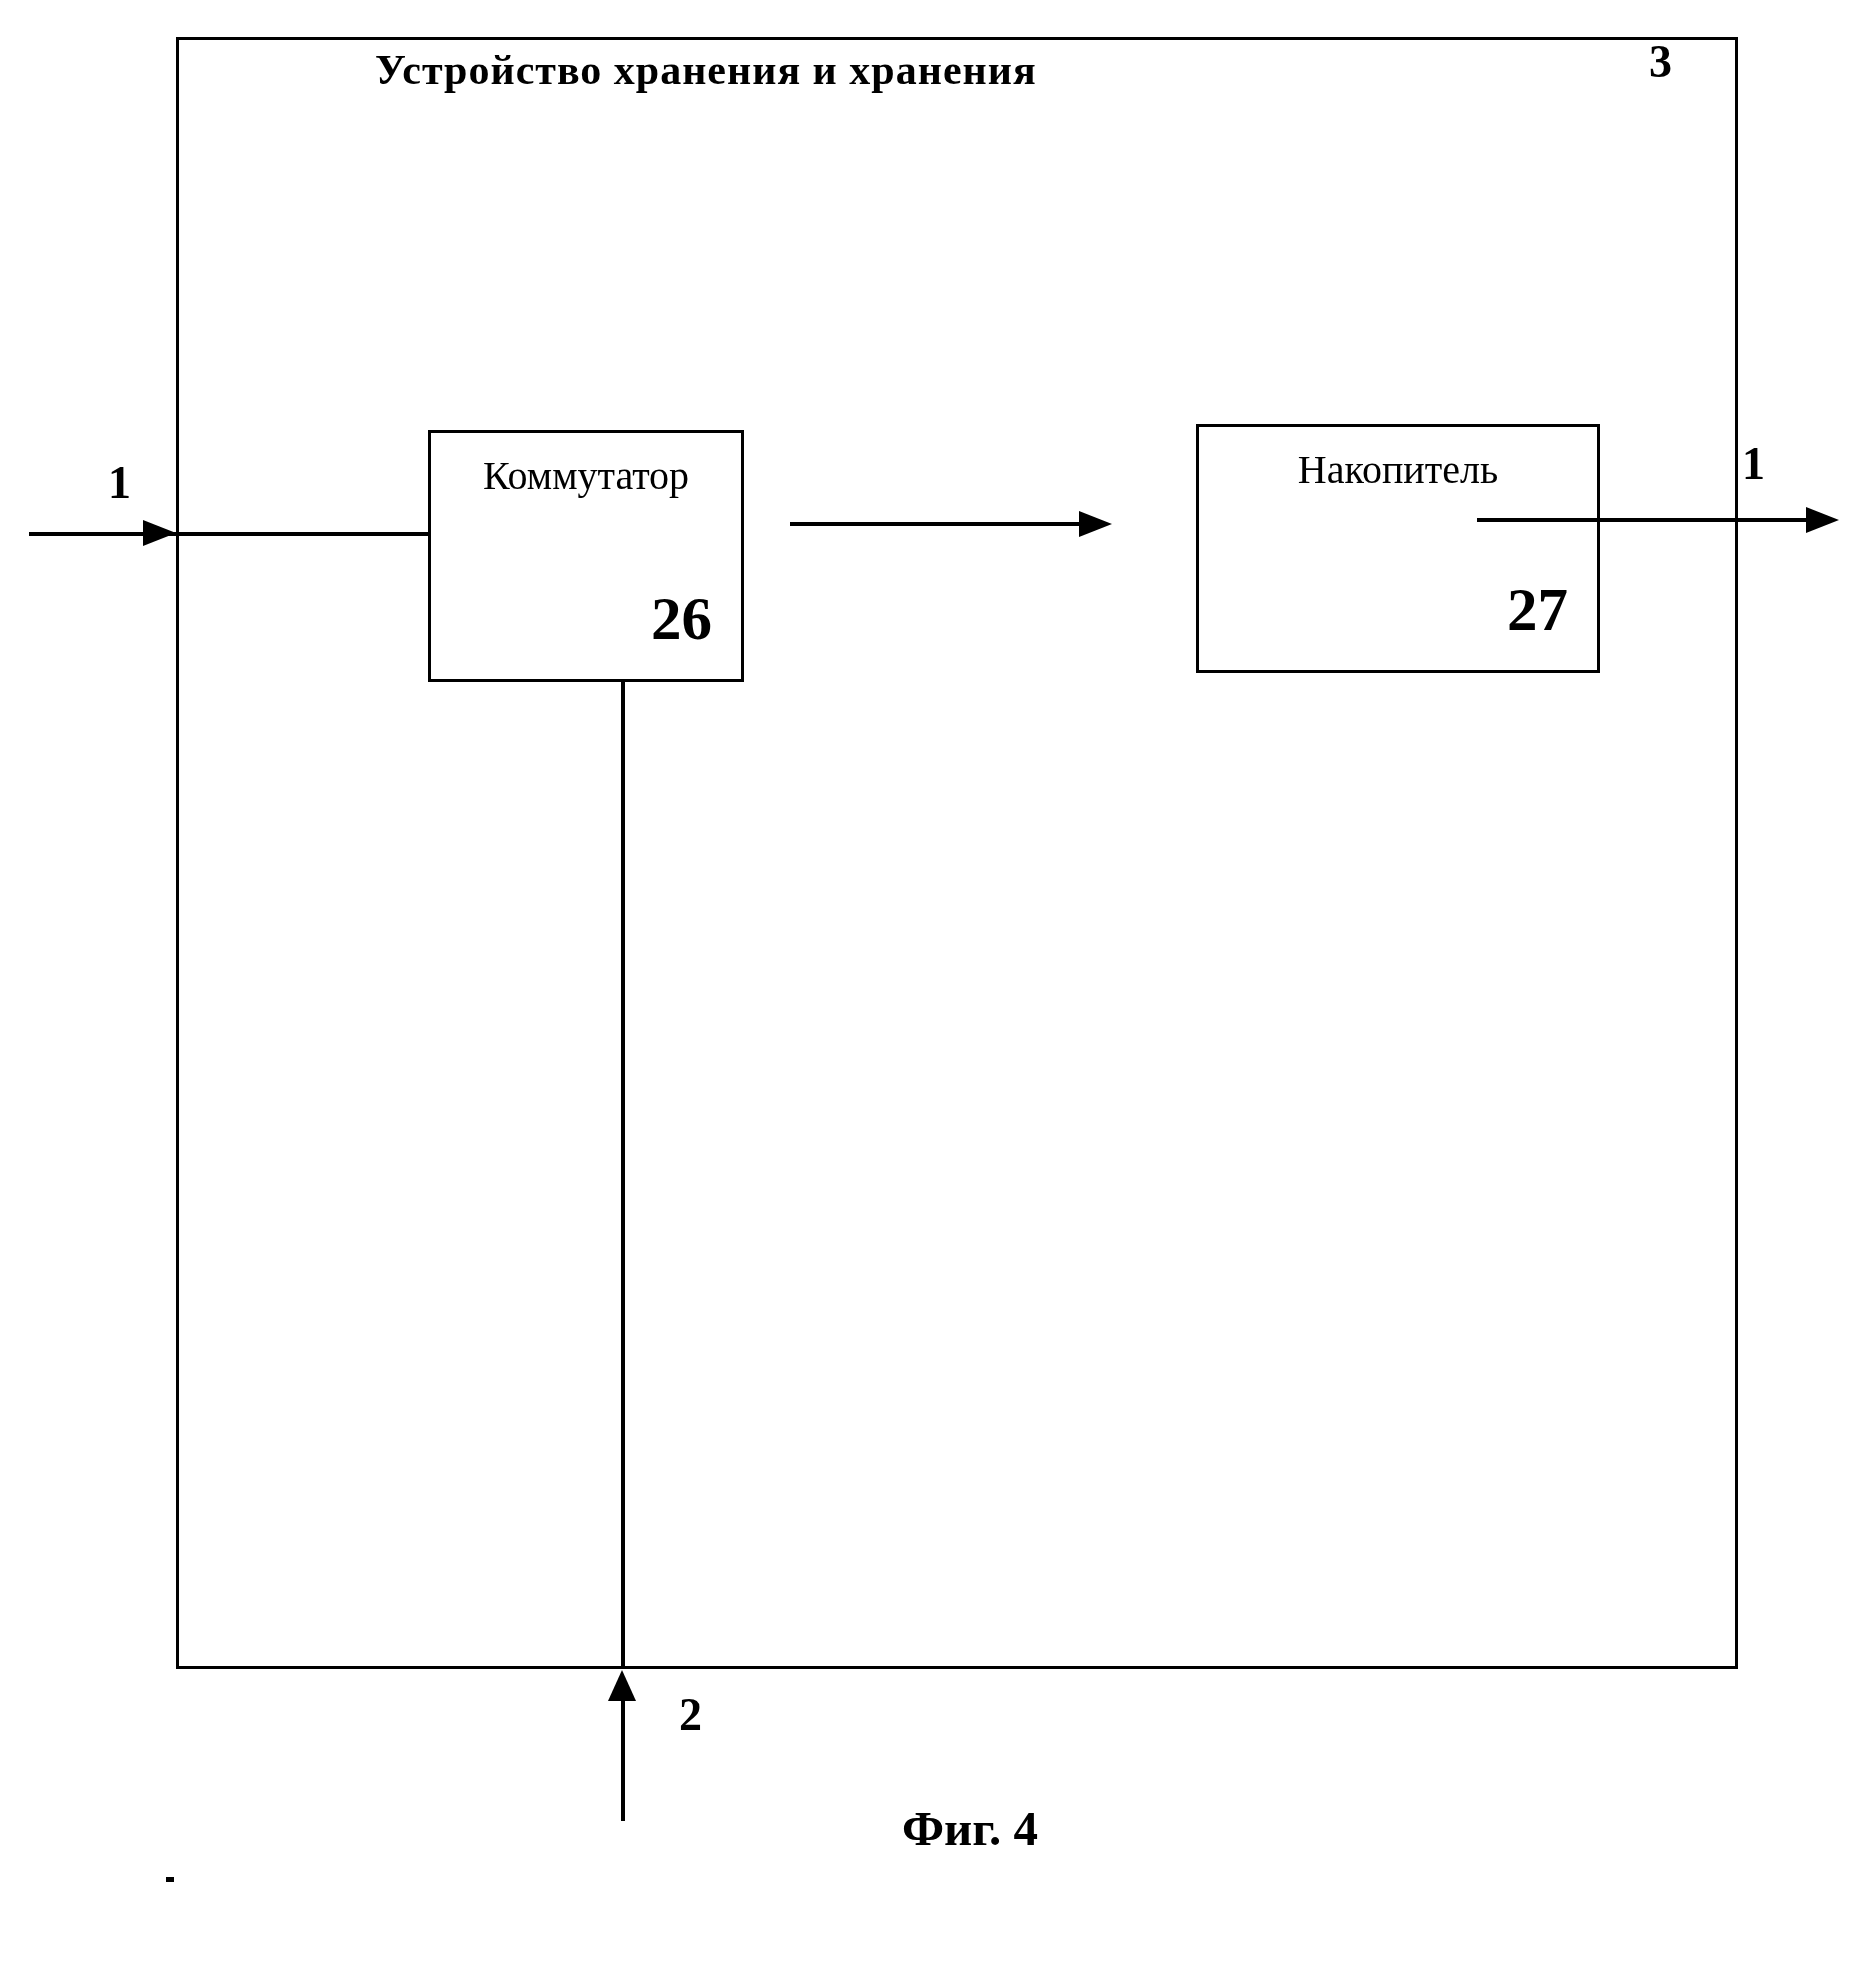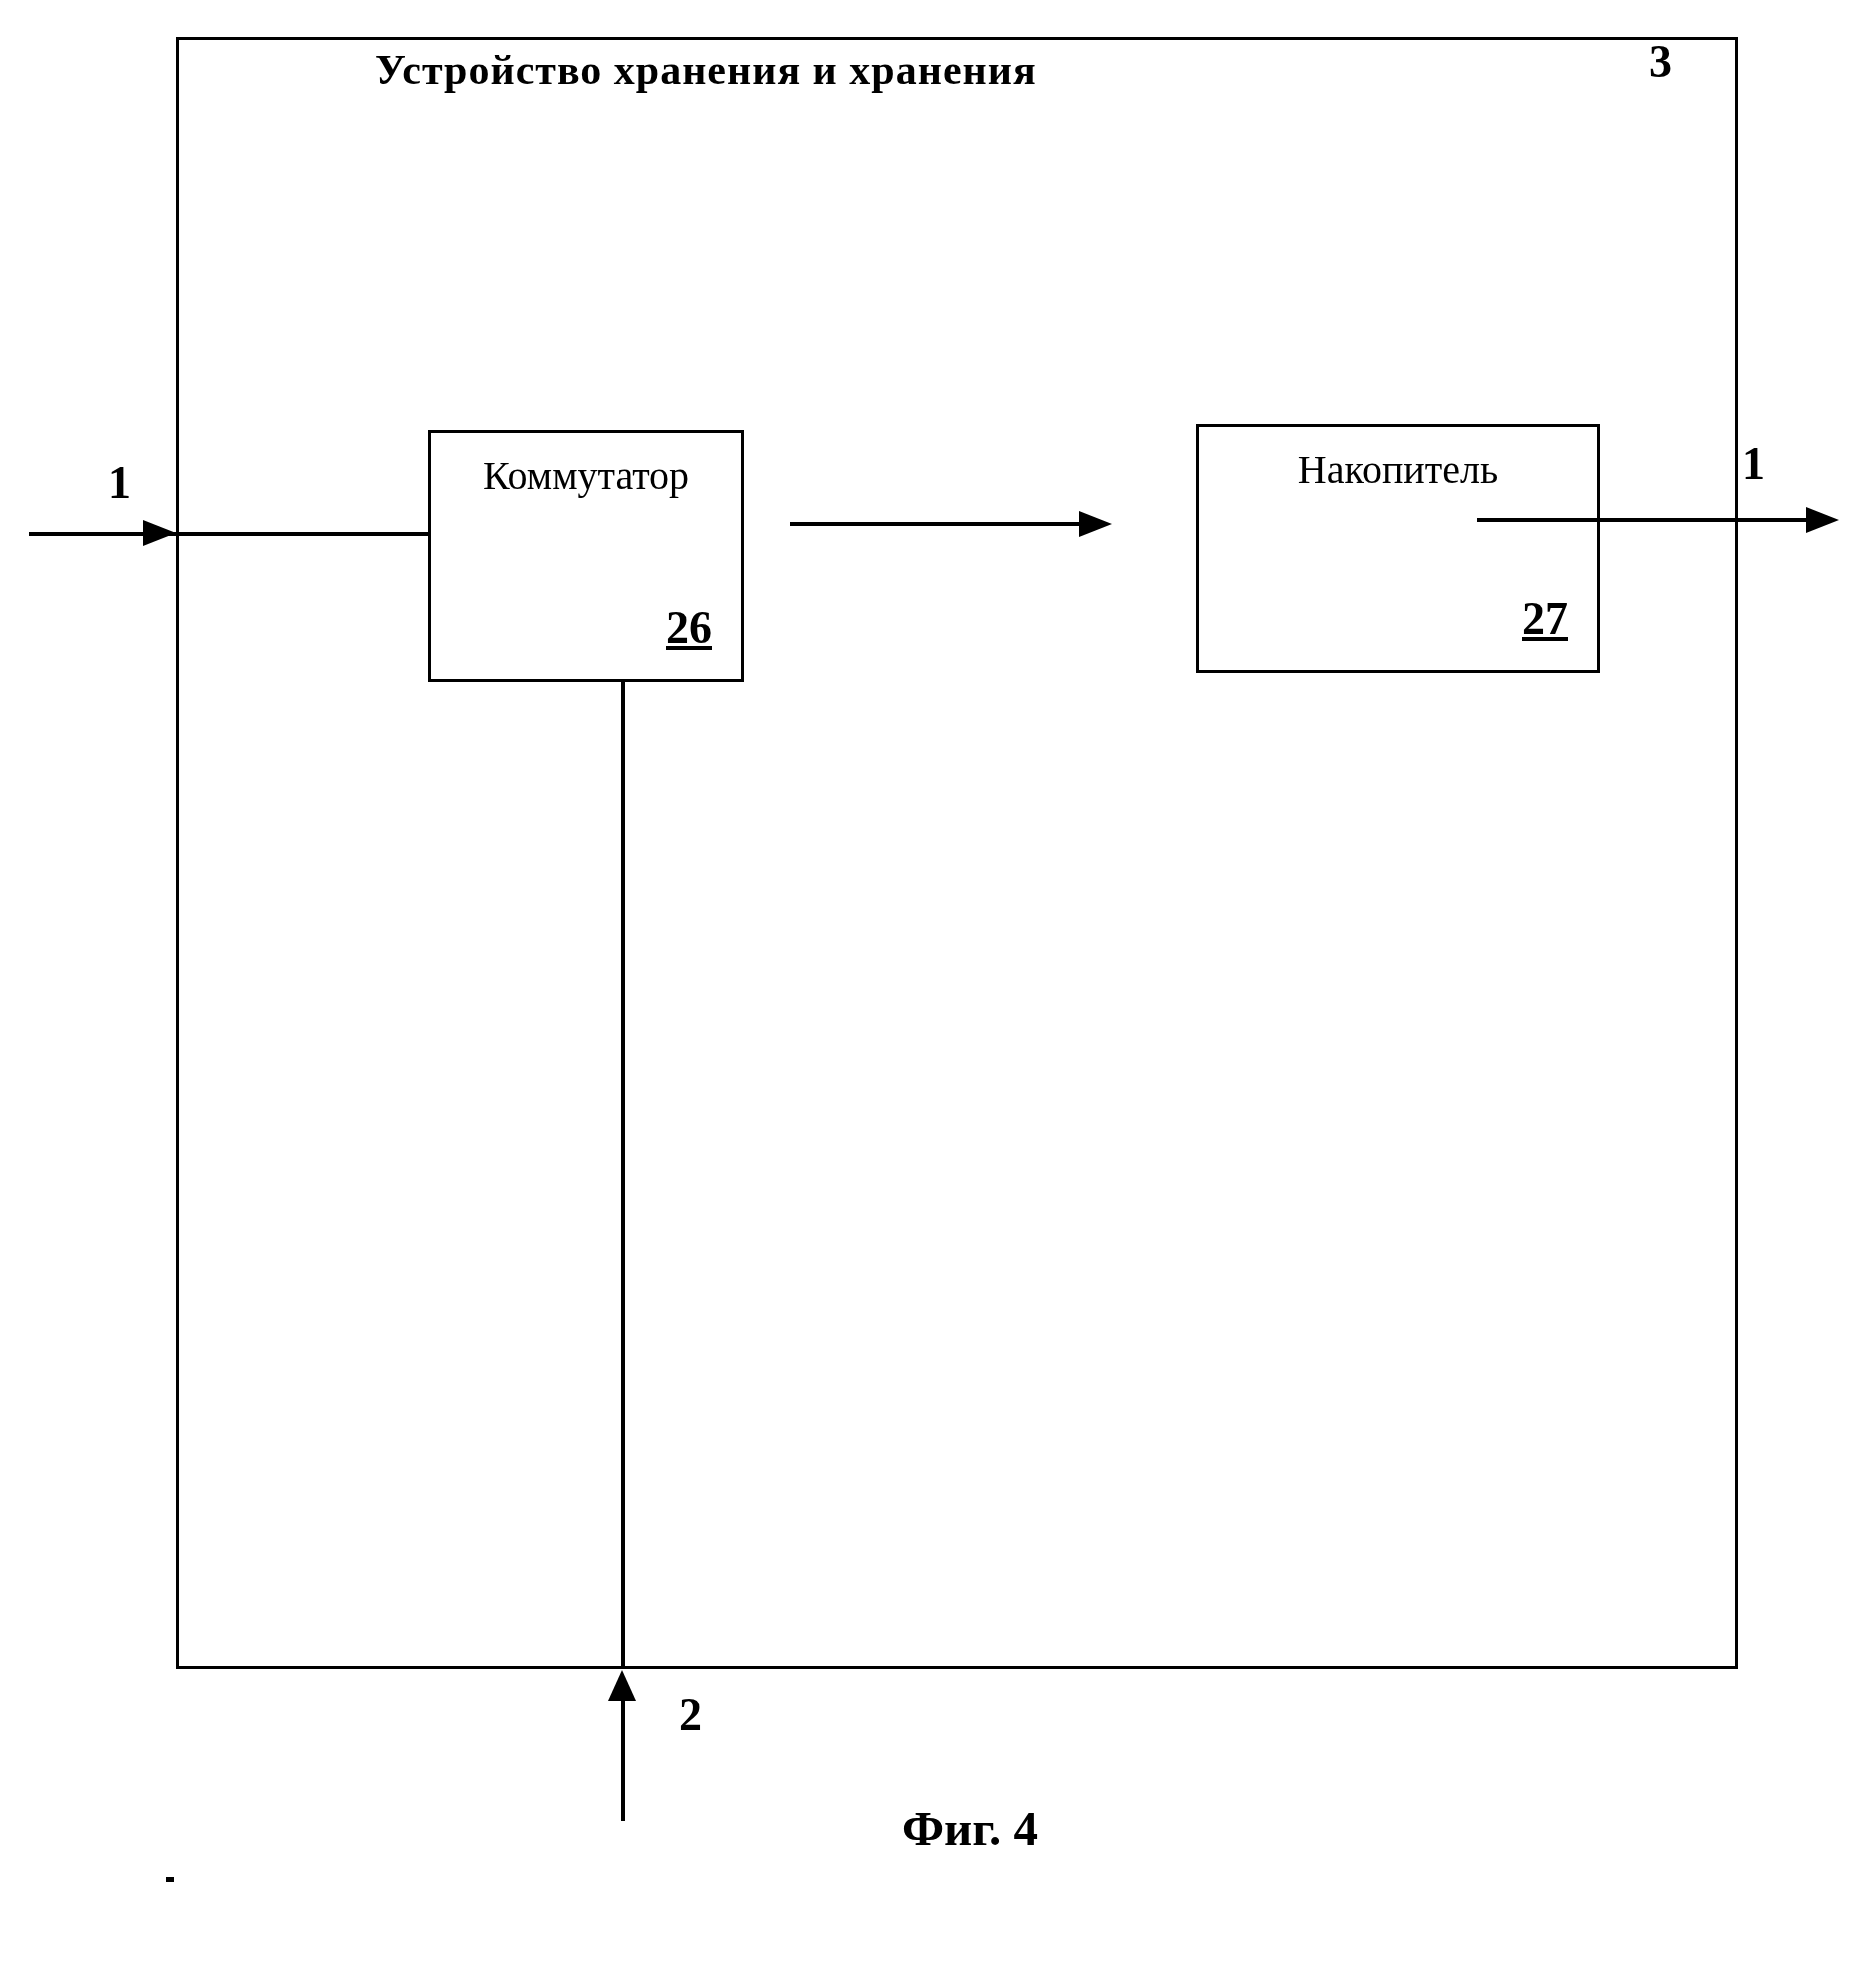--- a/index.html
+++ b/index.html
@@ -56,23 +56,22 @@
     left: 0; right: 0;
     top: 19.3px;
     text-align: center;
     font-size: 40px;
     white-space: nowrap;
   }
   .block-number {
     position: absolute;
     right: 29px;
     bottom: 25px;
-    font-size: 46px;
+    font-size: 61px;
     font-weight: bold;
-    text-decoration: underline;
   }
 
   
   .arr-right {
     position: absolute;
     width: 0; height: 0;
     border-left: 33px solid #000000;
     border-top: 13.5px solid transparent;
     border-bottom: 13.5px solid transparent;
   }

